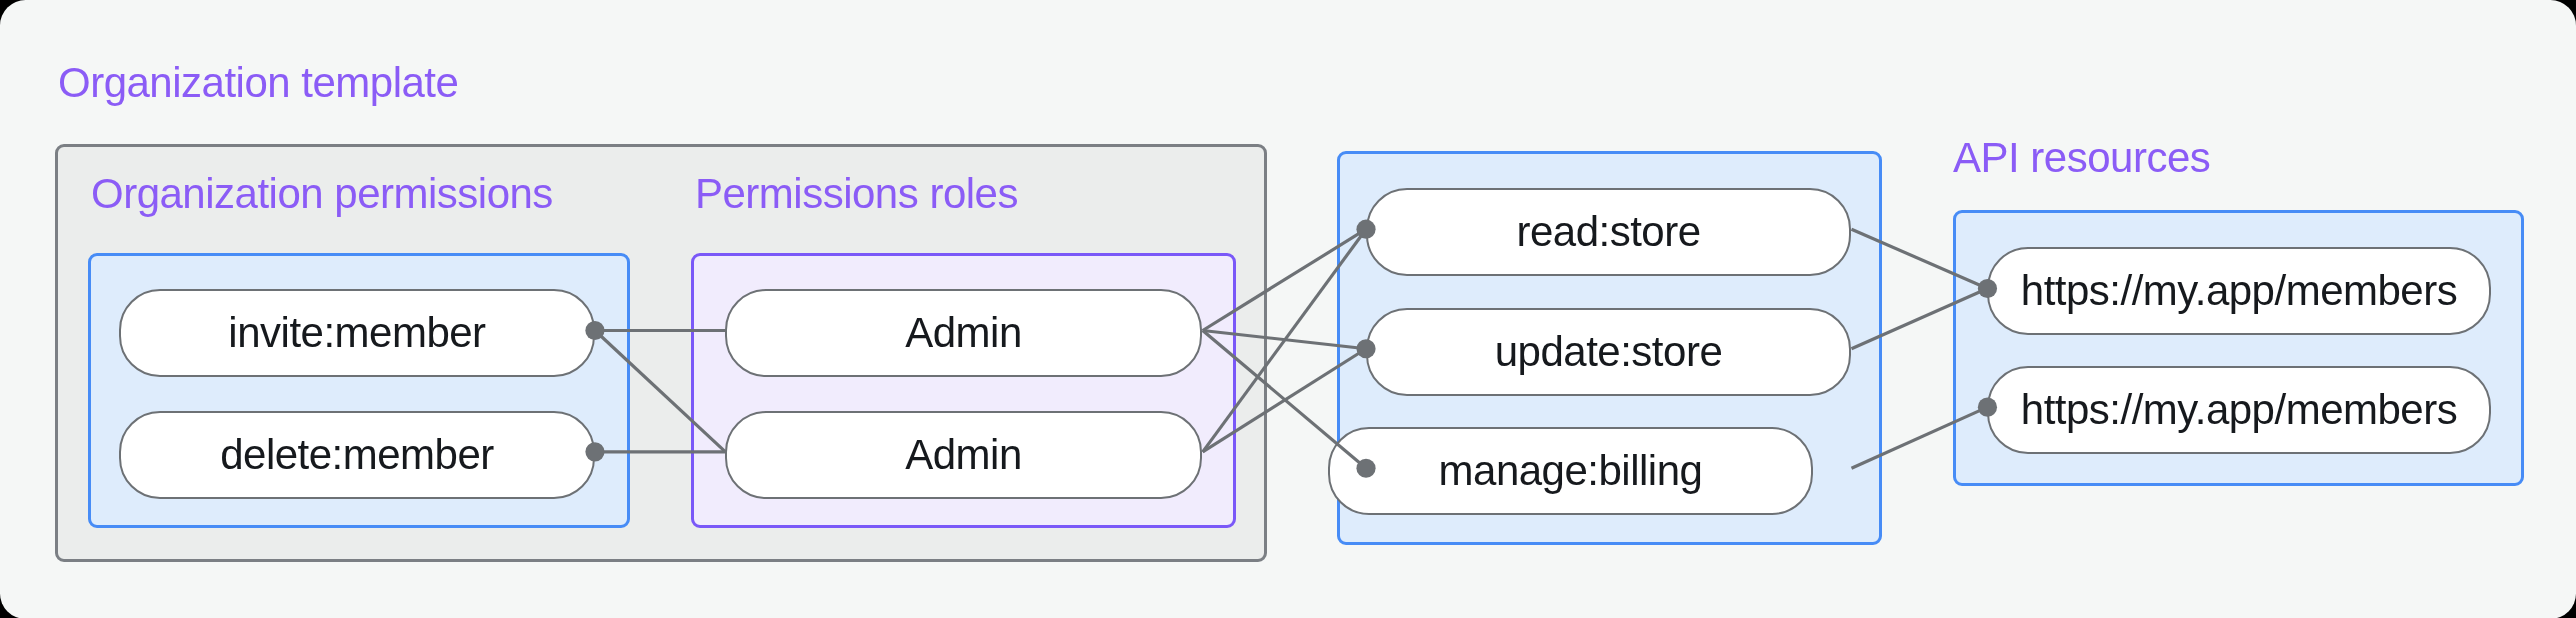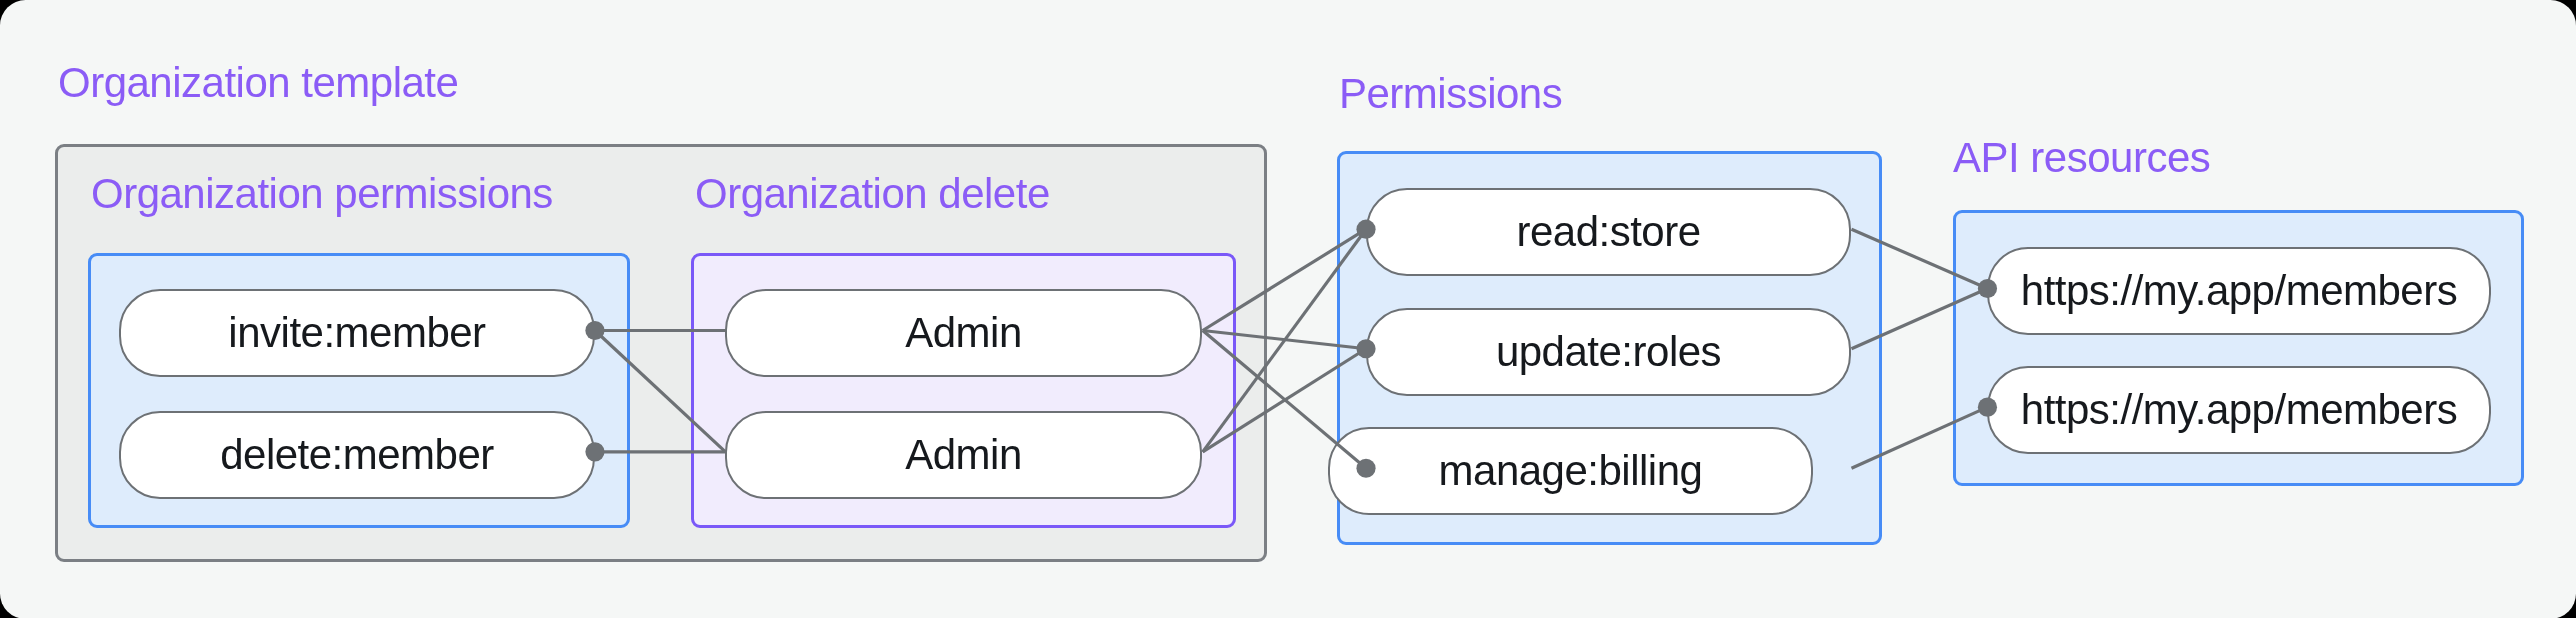--- a/index.html
+++ b/index.html
@@ -27,34 +27,33 @@
 </head>
 <body>
 
 <div class="canvas">
 
   <div class="section-label" style="left:58px;top:57px;">Organization template</div>
 
   <div class="groupbox gray" style="left:55px;top:144px;width:1212px;height:418px;"></div>
 
   <div class="section-label" style="left:91px;top:168px;">Organization permissions</div>
-  <div class="section-label" style="left:695px;top:168px;">Organization delete</div>
+  <div class="section-label" style="left:695px;top:168px;">Permissions roles</div>
 
   <div class="groupbox blue" style="left:88px;top:253px;width:542px;height:275px;"></div>
   <div class="pill" style="left:119px;top:411px;width:476px;">delete:member</div>
   <div class="pill" style="left:119px;top:289px;width:476px;">invite:member</div>
 
   <div class="groupbox purple" style="left:691px;top:253px;width:545px;height:275px;"></div>
   <div class="pill" style="left:725px;top:289px;width:477px;">Admin</div>
   <div class="pill" style="left:725px;top:411px;width:477px;">Admin</div>
 
-  <div class="section-label" style="left:1339px;top:68px;">Permissions</div>
   <div class="groupbox blue" style="left:1337px;top:151px;width:545px;height:394px;"></div>
   <div class="pill" style="left:1366px;top:188px;width:485px;">read:store</div>
-  <div class="pill" style="left:1366px;top:308px;width:485px;">update:roles</div>
+  <div class="pill" style="left:1366px;top:308px;width:485px;">update:store</div>
   <div class="pill" style="left:1328px;top:427px;width:485px;">manage:billing</div>
 
   <div class="section-label" style="left:1953px;top:132px;">API resources</div>
   <div class="groupbox blue" style="left:1953px;top:210px;width:571px;height:276px;"></div>
   <div class="pill" style="left:1987px;top:247px;width:504px;">https://my.app/members</div>
   <div class="pill" style="left:1987px;top:366px;width:504px;">https://my.app/members</div>
 
   <svg class="edge-layer" width="2576" height="619" viewBox="0 0 2823 678">
       <line x1="652" y1="362" x2="795" y2="362" stroke="#6d7175" stroke-width="3.5"></line>
       <line x1="652" y1="362" x2="795" y2="495" stroke="#6d7175" stroke-width="3.5"></line>

